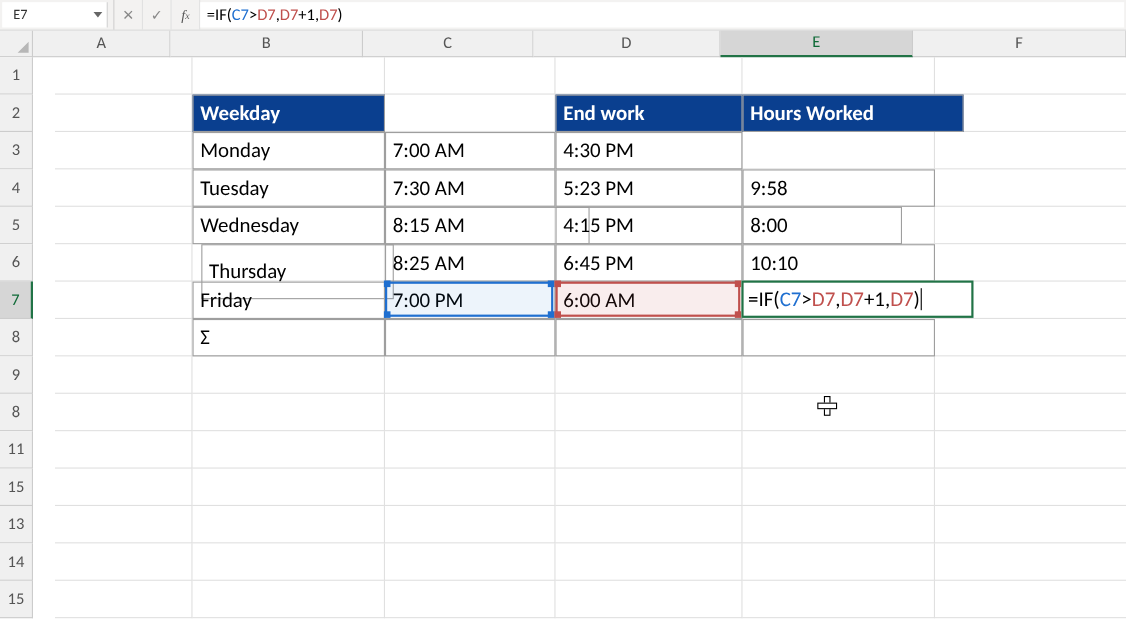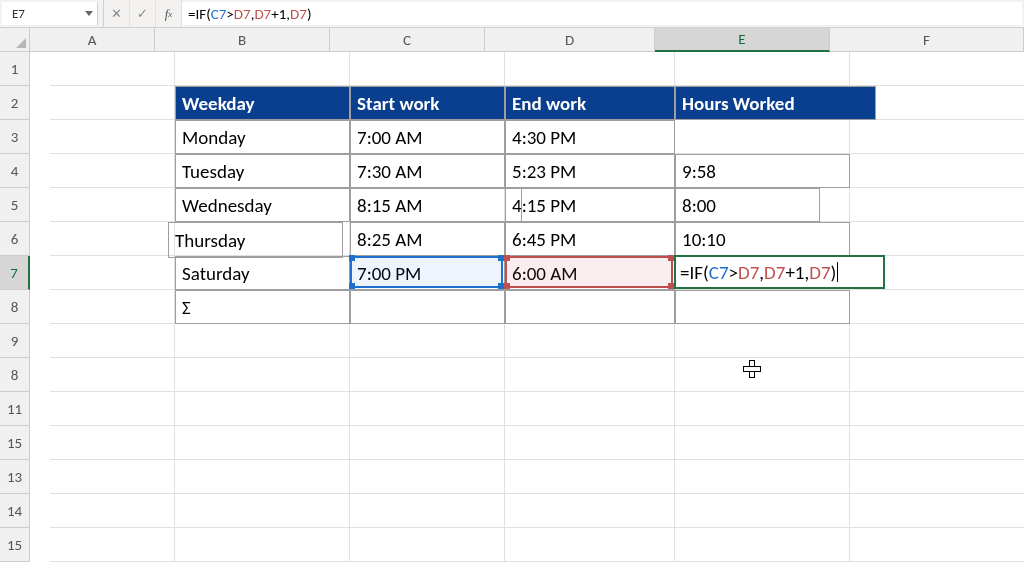--- a/index.html
+++ b/index.html
@@ -313,39 +313,38 @@
       <div class="cell " style="left: 455px; top: 442px; width: 170px; height: 34px;"></div>
       <div class="cell " style="left: 625px; top: 442px; width: 175px; height: 34px;"></div>
       <div class="cell " style="left: 800px; top: 442px; width: 194px; height: 34px;"></div>
       <div class="cell " style="left: 0px; top: 476px; width: 125px; height: 34px;"></div>
       <div class="cell " style="left: 125px; top: 476px; width: 175px; height: 34px;"></div>
       <div class="cell " style="left: 300px; top: 476px; width: 155px; height: 34px;"></div>
       <div class="cell " style="left: 455px; top: 476px; width: 170px; height: 34px;"></div>
       <div class="cell " style="left: 625px; top: 476px; width: 175px; height: 34px;"></div>
       <div class="cell " style="left: 800px; top: 476px; width: 194px; height: 34px;"></div>
       <div class="cell tcell thead" style="left: 125px; top: 34px; width: 175px; height: 34px;">Weekday</div>
-      <div class="cell tcell thead" style="left: 300px; top: 34px; width: 155px; height: 34px;">Start work</div>
       <div class="cell tcell thead" style="left: 455px; top: 34px; width: 170px; height: 34px;">End work</div>
       <div class="cell tcell thead" style="left: 625px; top: 34px; width: 201px; height: 34px;">Hours Worked</div>
       <div class="cell tcell" style="left: 125px; top: 68px; width: 175px; height: 34px;">Monday</div>
       <div class="cell tcell" style="left: 300px; top: 68px; width: 155px; height: 34px;">7:00 AM</div>
       <div class="cell tcell" style="left: 455px; top: 68px; width: 170px; height: 34px;">4:30 PM</div>
       <div class="cell tcell" style="left: 125px; top: 102px; width: 175px; height: 34px;">Tuesday</div>
       <div class="cell tcell" style="left: 300px; top: 102px; width: 155px; height: 34px;">7:30 AM</div>
       <div class="cell tcell" style="left: 455px; top: 102px; width: 170px; height: 34px;">5:23 PM</div>
       <div class="cell tcell" style="left: 625px; top: 102px; width: 175px; height: 34px;">9:58</div>
       <div class="cell tcell" style="left: 125px; top: 136px; width: 175px; height: 34px;">Wednesday</div>
-      <div class="cell tcell" style="left: 300px; top: 136px; width: 172px; height: 34px;">8:15 AM</div>
+      <div class="cell tcell" style="left: 300px; top: 136px; width: 186px; height: 34px;">8:15 AM</div>
       <div class="cell tcell" style="left: 455px; top: 136px; width: 170px; height: 34px;">4:15 PM</div>
       <div class="cell tcell" style="left: 625px; top: 136px; width: 145px; height: 34px;">8:00</div>
-      <div class="cell tcell" style="left: 118px; top: 170px; width: 175px; height: 36px;">Thursday</div>
+      <div class="cell tcell" style="left: 133px; top: 170px; width: 175px; height: 50px;">Thursday</div>
       <div class="cell tcell" style="left: 300px; top: 170px; width: 155px; height: 34px;">8:25 AM</div>
       <div class="cell tcell" style="left: 455px; top: 170px; width: 170px; height: 34px;">6:45 PM</div>
       <div class="cell tcell" style="left: 625px; top: 170px; width: 175px; height: 34px;">10:10</div>
-      <div class="cell tcell" style="left: 125px; top: 204px; width: 175px; height: 34px;">Saturday</div>
+      <div class="cell tcell" style="left: 125px; top: 204px; width: 175px; height: 34px;">Friday</div>
       <div class="cell tcell" style="left: 300px; top: 204px; width: 155px; height: 34px;">7:00 PM</div>
       <div class="cell tcell" style="left: 455px; top: 204px; width: 170px; height: 34px;">6:00 AM</div>
       <div class="cell tcell" style="left: 125px; top: 238px; width: 175px; height: 34px;">Σ</div>
       <div class="cell tcell" style="left: 300px; top: 238px; width: 155px; height: 34px;"></div>
       <div class="cell tcell" style="left: 455px; top: 238px; width: 170px; height: 34px;"></div>
       <div class="cell tcell" style="left: 625px; top: 238px; width: 175px; height: 34px;"></div>
       <div class="refbox blue" style="left: 300px; top: 204px; width: 153px; height: 32px;">
         <div class="h tl"></div>
         <div class="h tr"></div>
         <div class="h bl"></div>

